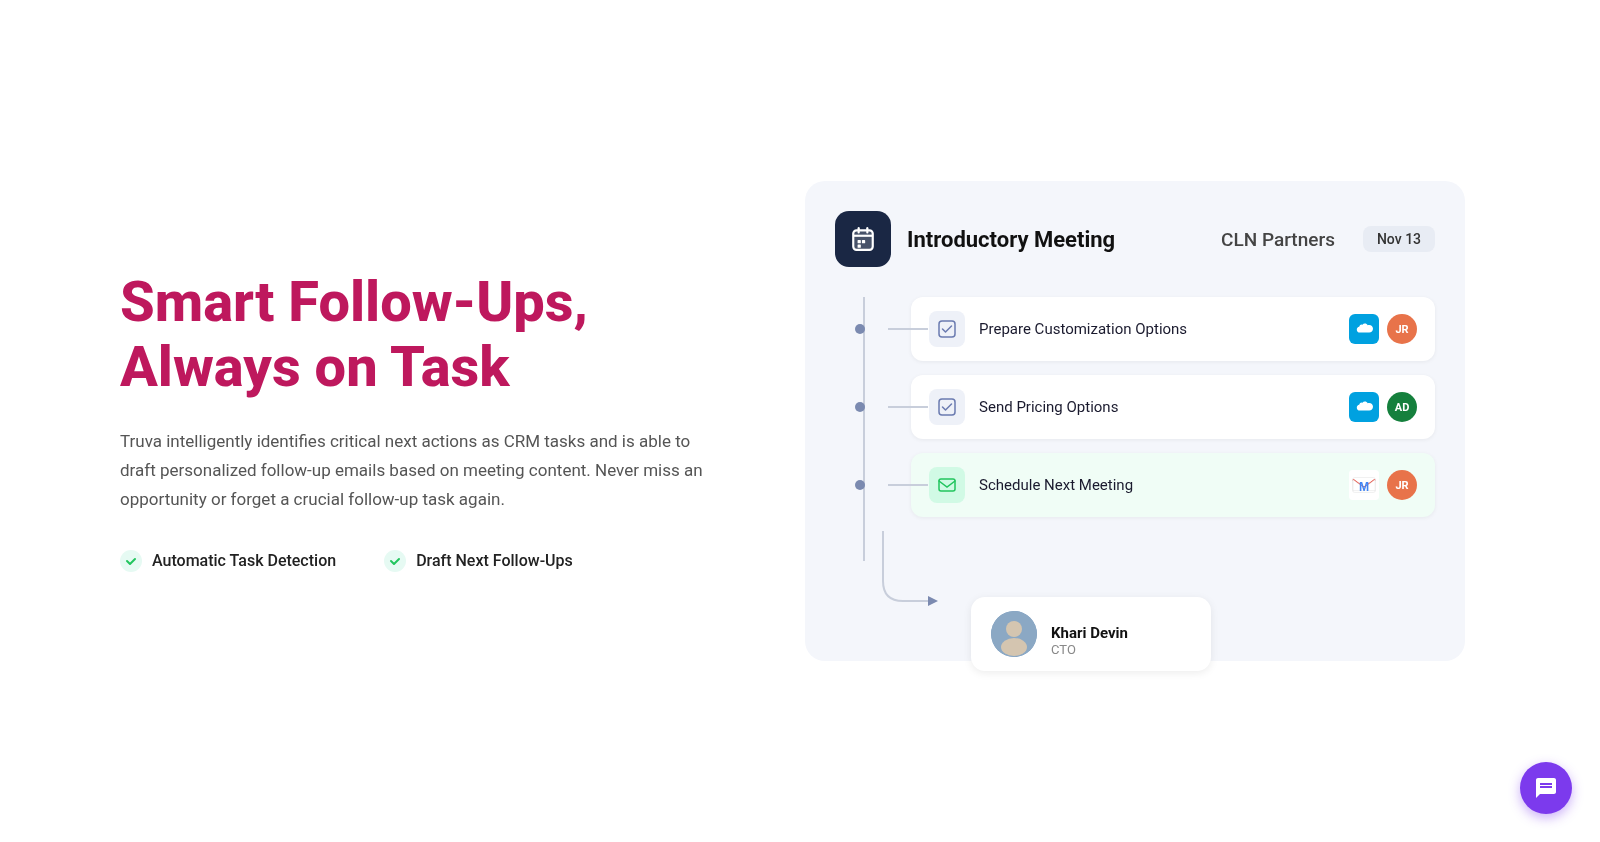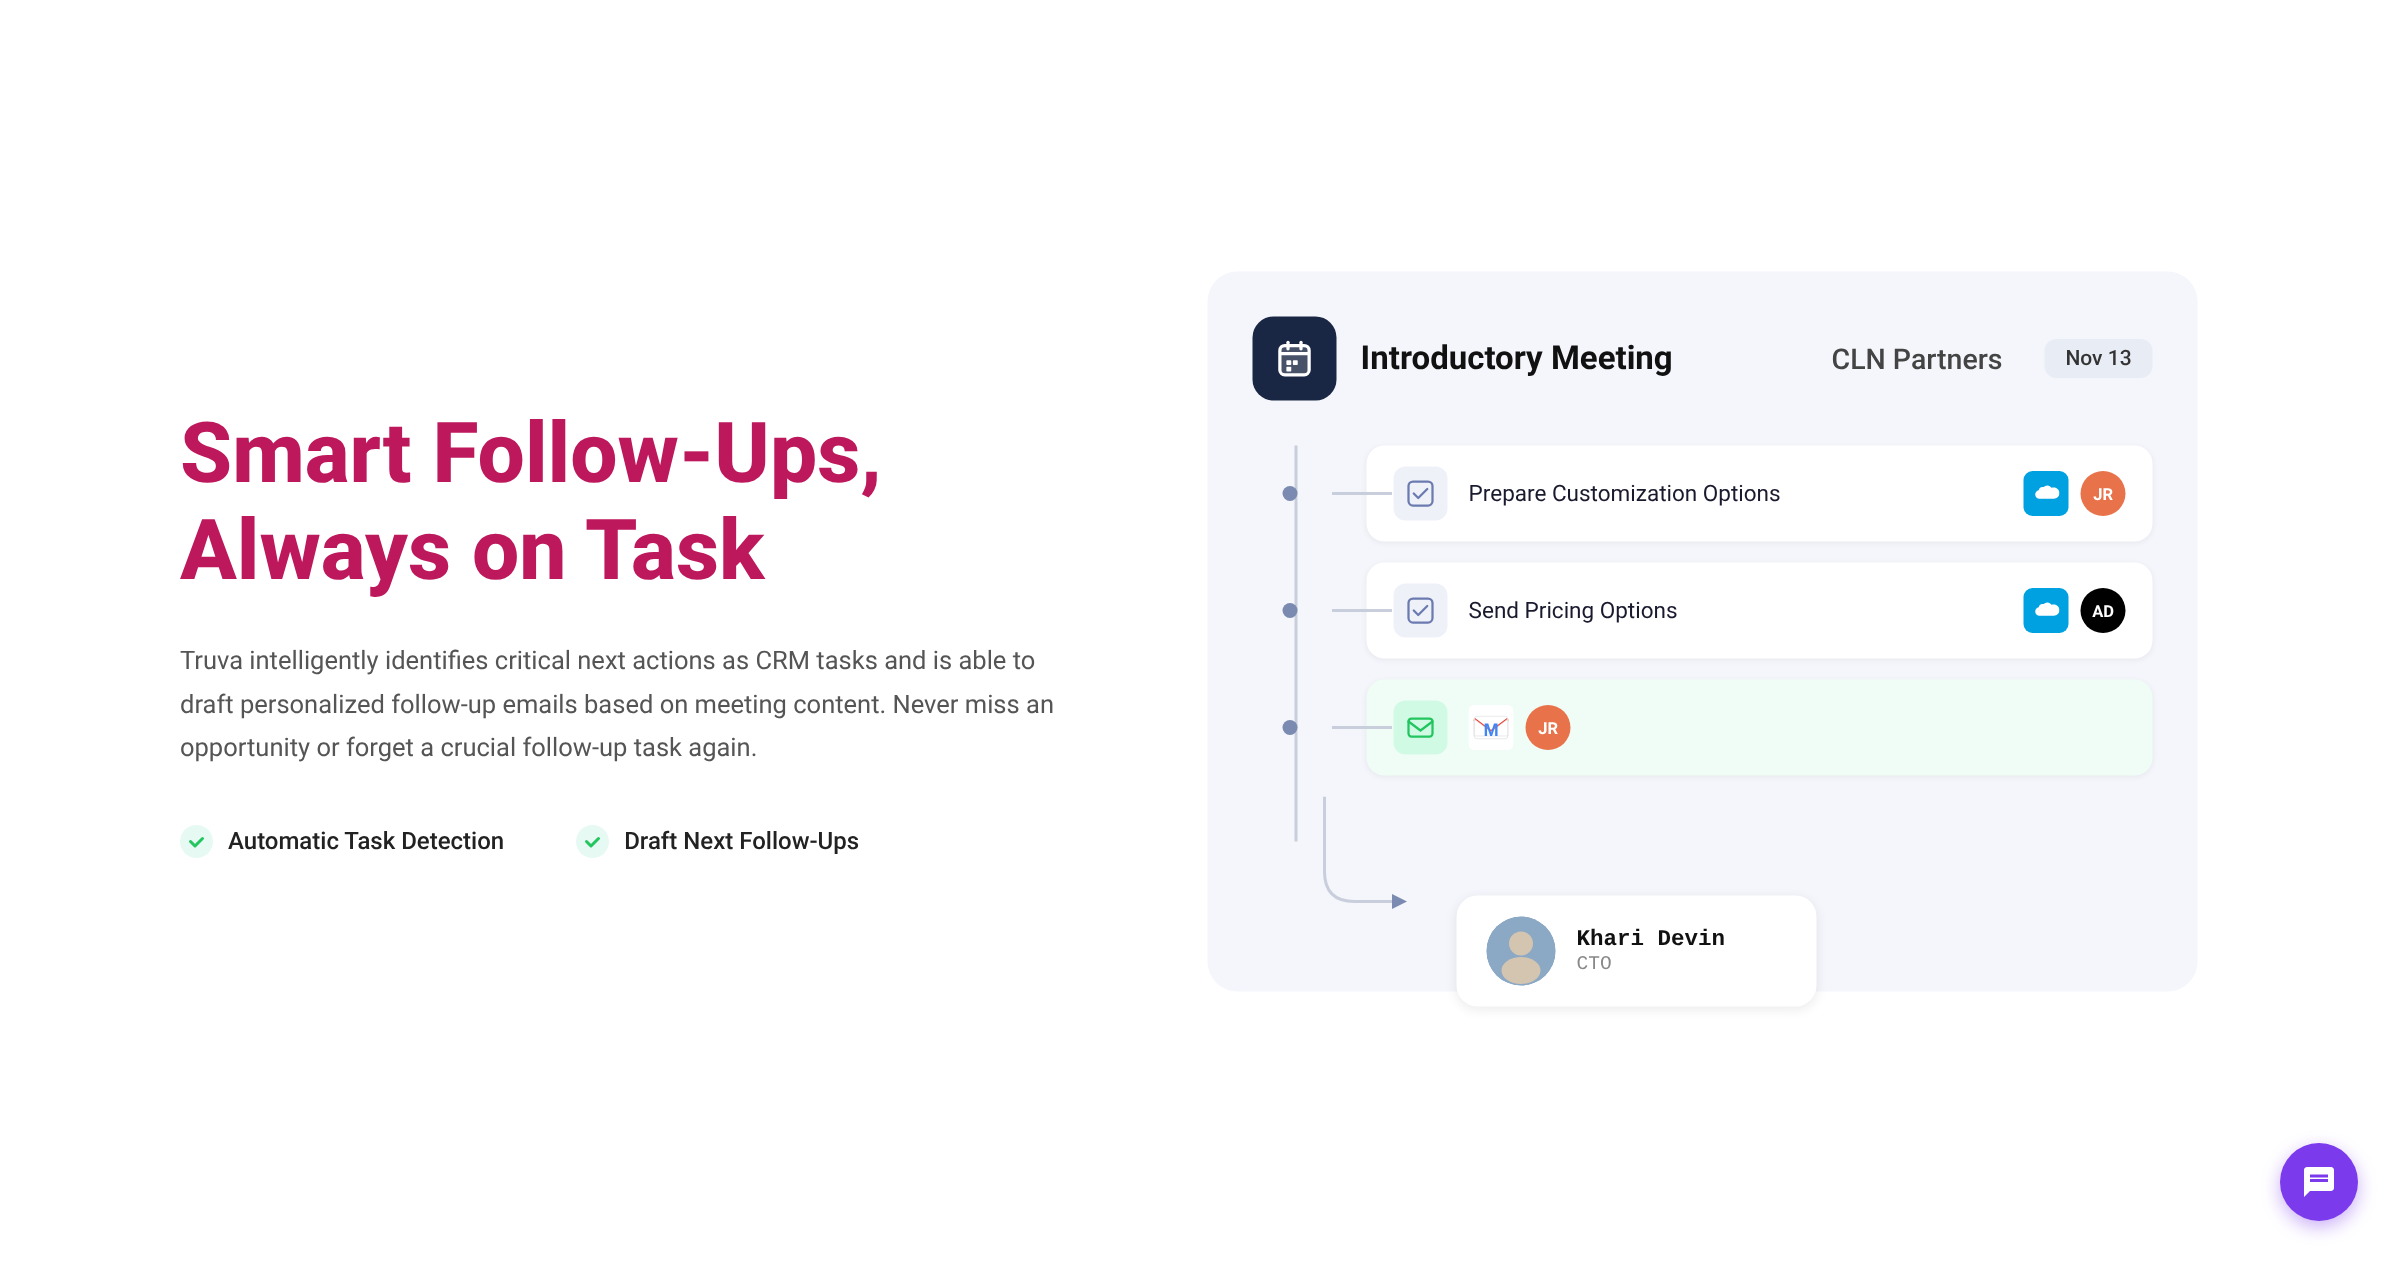--- a/index.html
+++ b/index.html
@@ -275,35 +275,34 @@
       border-radius: 50%;
       display: flex;
       align-items: center;
       justify-content: center;
       font-size: 11px;
       font-weight: 700;
       color: #fff;
     }
 
     .avatar-jr { background: #e8734a; }
-    .avatar-ad { background: #000000; }
+    .avatar-ad { background: #15803d; }
 
     
     .contact-card {
       display: flex;
-      align-items: center;
+      align-items: flex-end;
       gap: 14px;
       background: #fff;
       border-radius: 14px;
       padding: 14px 20px;
       box-shadow: 0 2px 8px rgba(0,0,0,0.08);
       width: 240px;
       margin-top: 16px;
       margin-left: 60px;
-      font-family: Liberation Mono, monospace;
     }
 
     .contact-avatar {
       width: 46px;
       height: 46px;
       border-radius: 50%;
       background: #7b9cbf;
       overflow: hidden;
       display: flex;
       align-items: center;
@@ -454,20 +453,21 @@
       <div class="task-row">
         <div class="timeline-dot"></div>
         <div class="timeline-connector"></div>
         <div class="task-card green">
           <div class="task-icon-box green">
             <svg viewBox="0 0 18 18" fill="none">
               <rect x="1" y="3" width="16" height="12" rx="2" stroke="#22c55e" stroke-width="1.5"></rect>
               <path d="M1 5l8 6 8-6" stroke="#22c55e" stroke-width="1.5" stroke-linecap="round"></path>
             </svg>
           </div>
+          <span class="task-label">Schedule Next Meeting</span>
           <div class="task-integrations">
 
             <div class="gmail-icon">
               <svg viewBox="0 0 32 32" width="30" height="30">
                 <rect width="32" height="32" rx="4" fill="white"></rect>
                 <path d="M4 10l12 9 12-9" stroke="#ea4335" stroke-width="2" fill="none"></path>
                 <path d="M4 10v12h24V10L16 19 4 10z" fill="white" stroke="#e0e0e0" stroke-width="0.5"></path>
                 <path d="M4 10l12 9 12-9" fill="none"></path>
 
                 <text x="16" y="22" text-anchor="middle" font-size="13" font-weight="700" font-family="Arial" fill="#4285f4">M</text>

